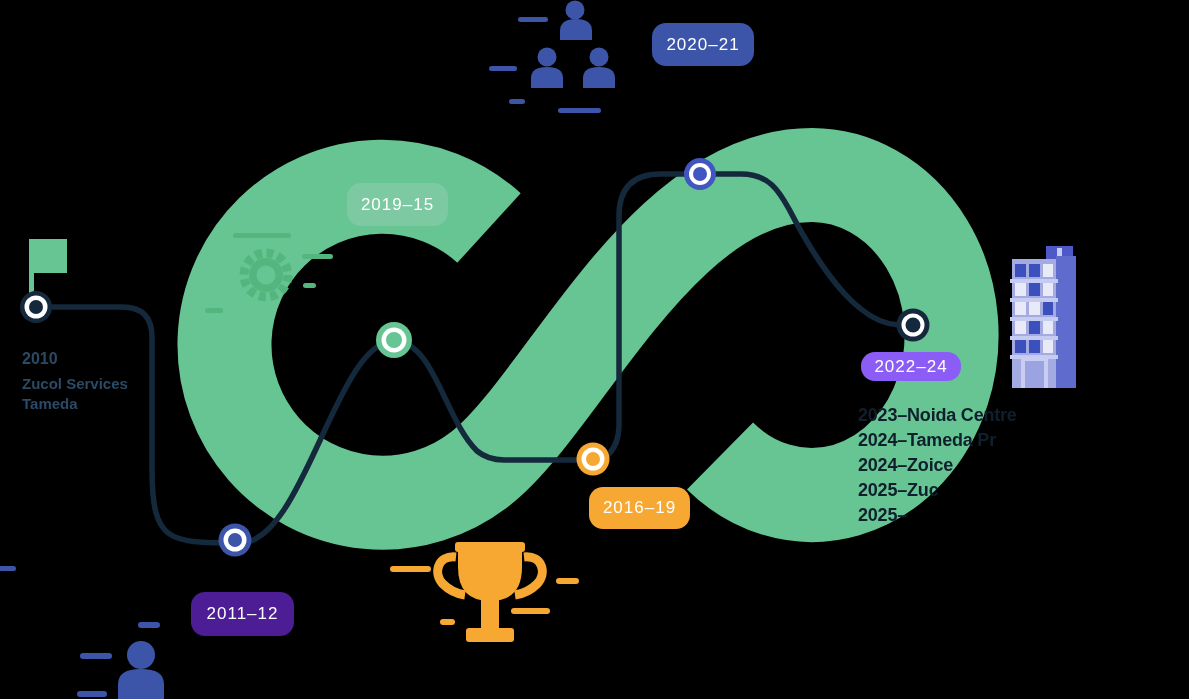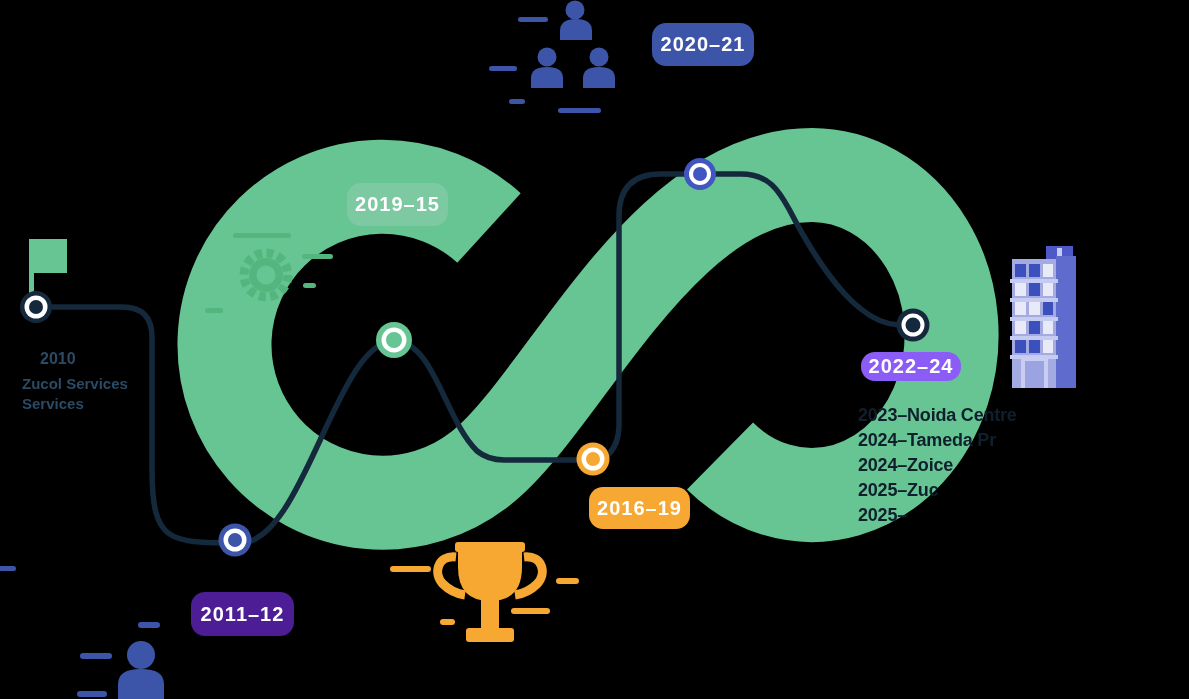--- a/index.html
+++ b/index.html
@@ -1,20 +1,20 @@
 <!DOCTYPE html>
 <html><head>
 <meta charset="utf-8">
 <style>
   html,body{margin:0;padding:0;background:#000;}
   #stage{position:relative;width:1189px;height:699px;background:#000;overflow:hidden;
          font-family:"Liberation Sans",sans-serif;}
   #stage svg{position:absolute;left:0;top:0;}
   .badge{position:absolute;display:flex;align-items:center;justify-content:center;
-         color:#fff;font-size:20px;font-weight:700;letter-spacing:1px;border-radius:14px;}
+         color:#fff;font-size:17px;font-weight:400;letter-spacing:1px;border-radius:14px;}
   .start-text{position:absolute;color:#2b4a66;font-weight:700;}
   .milestones{position:absolute;left:858px;top:403px;color:#101f2d;font-size:18px;
               font-weight:700;line-height:25px;letter-spacing:-0.2px;white-space:nowrap;}
 </style>
 </head>
 <body>
 
 <div id="stage">
 
   <svg width="1189" height="699" viewBox="0 0 1189 699">
@@ -142,23 +142,23 @@
       <rect x="1025" y="361" width="19" height="27" fill="#9ba3e0"></rect>
     </g>
   </svg>
 
   <div class="badge" style="left:347px;top:183px;width:101px;height:43px;background:#7cc9a2;">2019–15</div>
   <div class="badge" style="left:652px;top:23px;width:102px;height:43px;background:#3d55a8;">2020–21</div>
   <div class="badge" style="left:191px;top:592px;width:103px;height:44px;background:#4c1d95;">2011–12</div>
   <div class="badge" style="left:589px;top:487px;width:101px;height:42px;background:#f6a833;">2016–19</div>
   <div class="badge" style="left:861px;top:352px;width:100px;height:29px;background:#8b5cf6;">2022–24</div>
 
-  <div class="start-text" style="left:22px;top:350px;font-size:16px;margin-left:18px;">2010</div>
+  <div class="start-text" style="left:22px;top:350px;font-size:16px;">2010</div>
   <div class="start-text" style="left:22px;top:375px;font-size:15px;font-weight:600;">Zucol Services</div>
-  <div class="start-text" style="left:22px;top:395px;font-size:15px;font-weight:600;">Services</div>
+  <div class="start-text" style="left:22px;top:395px;font-size:15px;font-weight:600;">Tameda</div>
 
   <div class="milestones">
     <div>2023–Noida Centre</div>
     <div>2024–Tameda Pr</div>
     <div>2024–Zoice</div>
     <div>2025–Zuc</div>
     <div>2025–</div>
   </div>
 
 </div>

